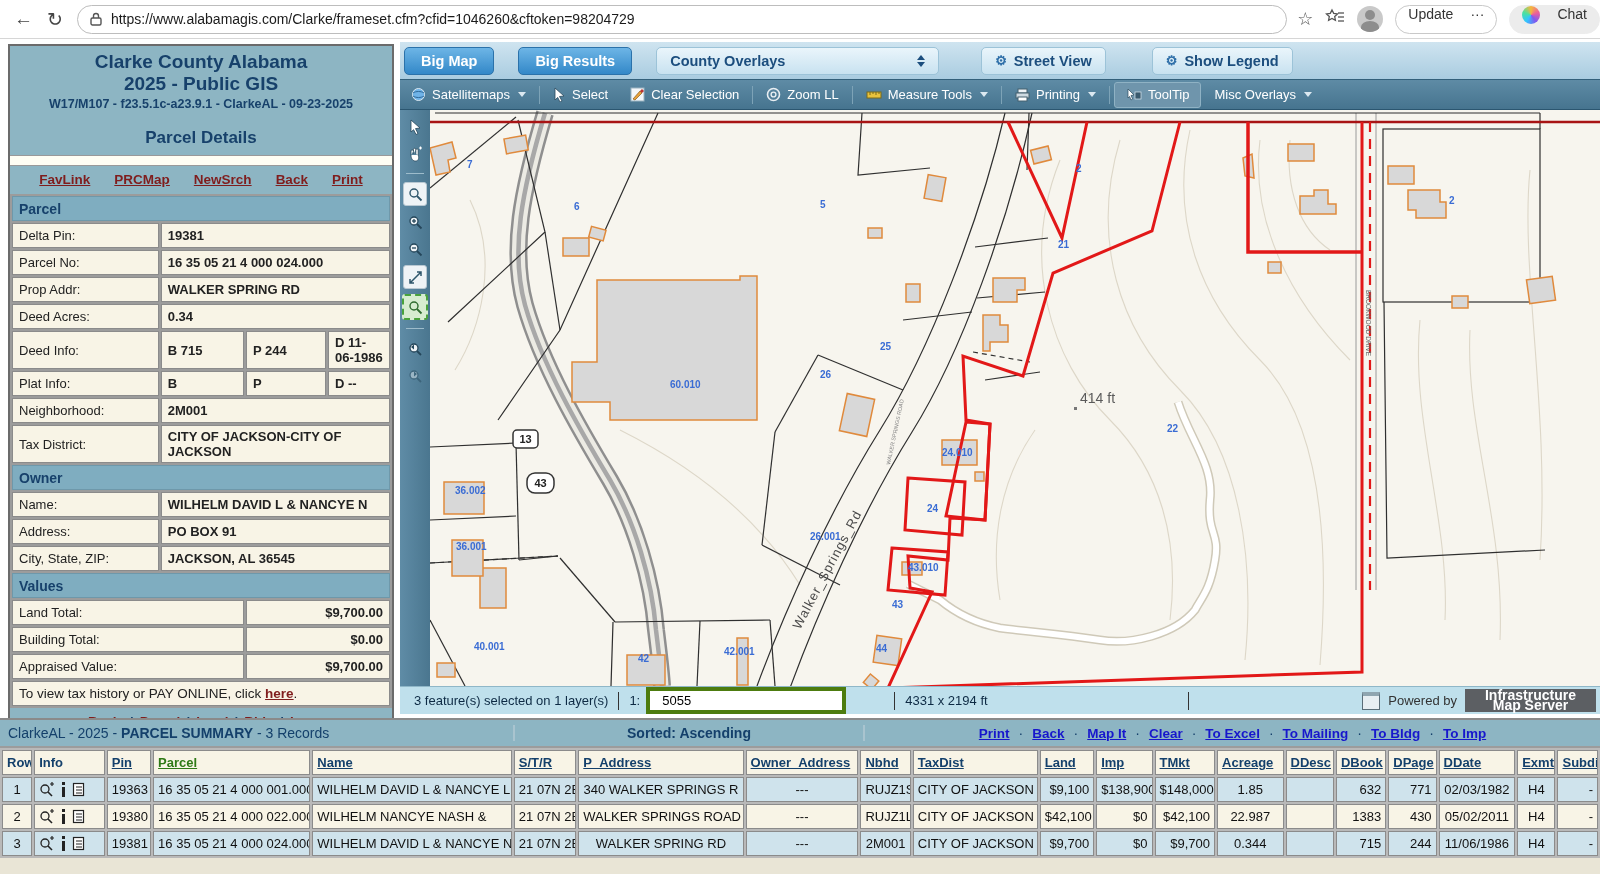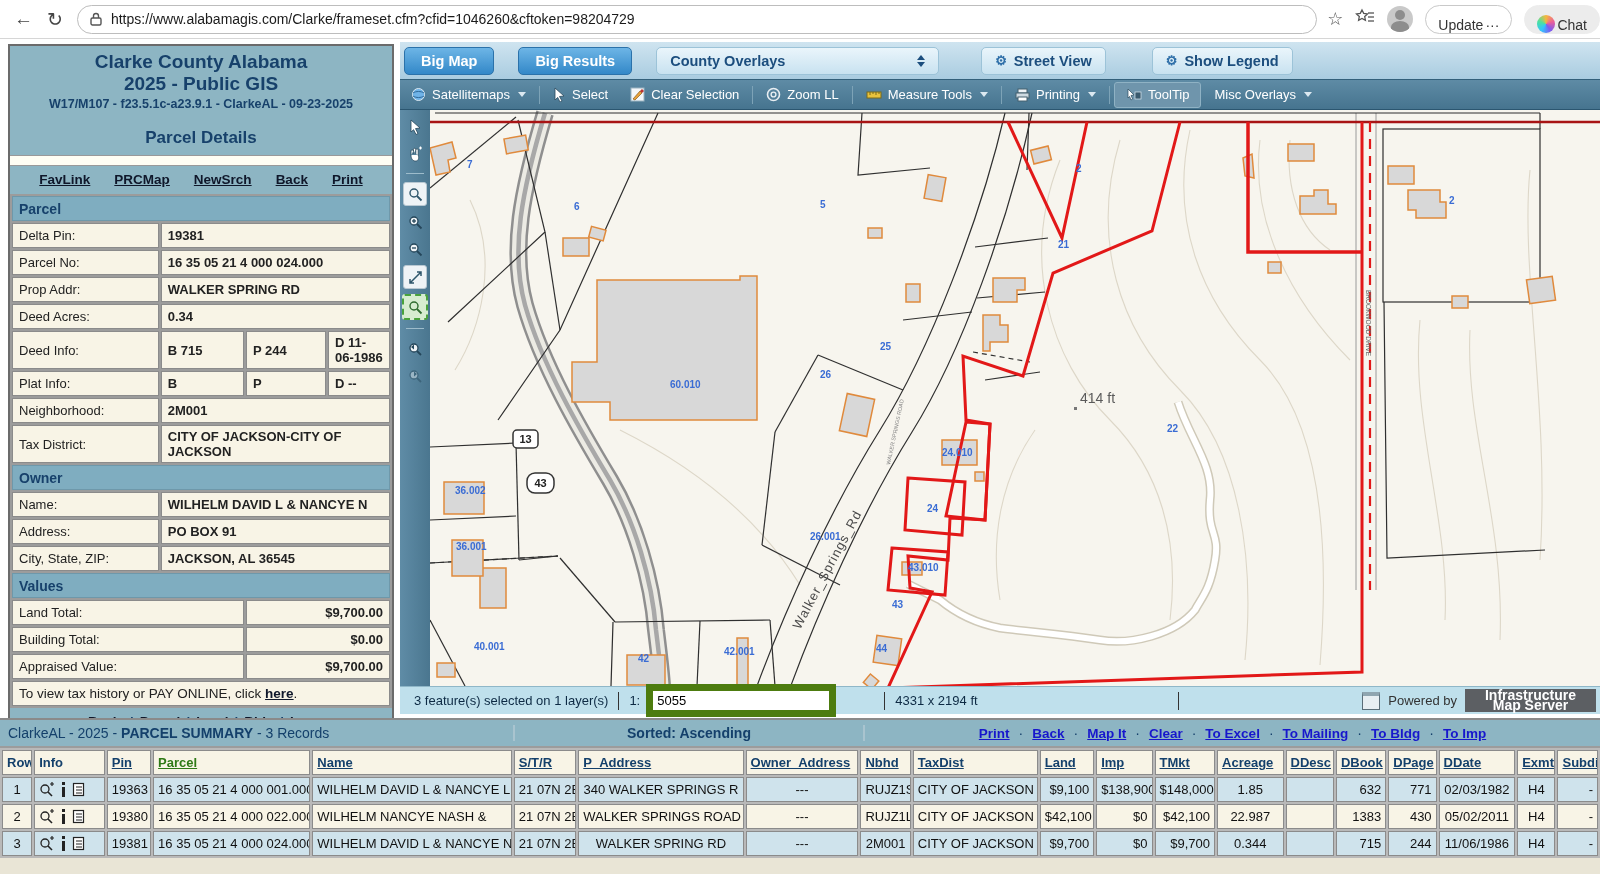--- a/index.html
+++ b/index.html
@@ -9,33 +9,33 @@
   #browser{position:absolute;left:0;top:0;width:1600px;height:38px;background:#fff;border-bottom:1px solid #d6d6d6;display:flex;align-items:center;}
   .nav-glyph{font-size:19px;color:#444;margin-left:14px;cursor:pointer;}
   #urlbar{margin-left:14px;width:1215px;height:27px;border:1px solid #bdbdbd;border-radius:15px;display:flex;align-items:center;padding:0 12px;background:#fff;}
   #urlbar .lock{margin-right:9px;display:flex;}
   #urlbar .url{font-size:14px;color:#1b1b1b;white-space:nowrap;}
   .chrome-right{display:flex;align-items:center;margin-left:10px;gap:12px;}
   .star{font-size:18px;color:#555;}
   .avatar{width:26px;height:26px;border-radius:50%;background:#c9c9c9;position:relative;overflow:hidden;}
   .avatar::before{content:"";position:absolute;left:8px;top:4px;width:10px;height:10px;border-radius:50%;background:#8d8d8d;}
   .avatar::after{content:"";position:absolute;left:4px;top:15px;width:18px;height:12px;border-radius:50% 50% 0 0;background:#8d8d8d;}
-  .pill{border:1px solid #c9c9c9;border-radius:15px;height:27px;display:flex;align-items:flex-end;padding:0 12px;font-size:14px;color:#333;gap:2px;}
+  .pill{border:1px solid #c9c9c9;border-radius:15px;height:27px;display:flex;align-items:flex-start;padding:0 12px;font-size:14px;color:#333;gap:17px;}
   .pill.gray{background:#ececec;border-color:#ececec;}
   .copilot{width:18px;height:18px;border-radius:50%;background:conic-gradient(#f6b73c,#ec5f9a,#7f5af0,#32c5ff,#4be1a0,#f6b73c);}
 
   
   #sidebar{position:absolute;left:8px;top:44px;width:386px;background:#8db5c3;border:2px solid #6b6b6b;box-sizing:border-box;}
   #sb-head{padding:5px 4px 7px;text-align:center;color:#17416b;}
   #sb-head .l1,#sb-head .l2{font-size:19px;font-weight:bold;}
   #sb-head .l3{font-size:12.5px;font-weight:bold;margin-top:2px;}
   #sb-head .l4{font-size:17px;font-weight:bold;margin-top:17px;}
   .white-gap{height:9px;background:#fffef4;border-top:1px solid #9a9a9a;border-bottom:1px solid #9a9a9a;}
   #sb-nav{display:flex;justify-content:center;gap:24px;padding:6px 0 7px;}
-  #sb-nav a,.blue-link{color:#0f172a;font-weight:bold;text-decoration:underline;font-size:13.5px;cursor:pointer;}
+  #sb-nav a,.blue-link{color:#7f1d1d;font-weight:bold;text-decoration:underline;font-size:13.5px;cursor:pointer;}
   .sb-table{border-collapse:separate;border-spacing:2px;width:100%;background:#9c9c9c;}
   .sb-table td{background:#f8f4e6;border:1px solid #8b8b8b;font-size:13px;color:#222;padding:3px 6px;height:17px;}
   .sb-table td.sec{background:#7fadc0;border:1px solid #6e98aa;color:#17416b;font-weight:bold;font-size:14px;}
   .sb-table td.val{font-weight:bold;}
   .sb-table td.money{font-weight:bold;text-align:right;}
   #sb-foot{display:flex;justify-content:center;gap:6px;padding:6px 0 7px;font-size:13.5px;}
   #sb-foot .sep{color:#17416b;font-weight:bold;}
 
   
   #rightpanel{position:absolute;left:400px;top:42px;width:1200px;height:672px;}
@@ -58,21 +58,21 @@
   #maparea{position:absolute;left:0;top:68px;width:1200px;height:576px;background:#f7f5ee;}
   #toolstrip{position:absolute;left:0;top:0;width:30px;height:576px;background:linear-gradient(90deg,#5f8ca6,#4a768f);display:flex;flex-direction:column;align-items:center;padding-top:6px;box-sizing:border-box;gap:5px;z-index:5;}
   .ts-btn{width:22px;height:22px;display:flex;align-items:center;justify-content:center;cursor:pointer;border-radius:3px;}
   .ts-chip{background:#eef3f6;border:1px solid #b8c8d2;}
   .ts-active{background:#d6ecd0;border:2px dashed #49a23c;}
   .ts-div{width:18px;height:1px;background:#9dbccb;margin:3px 0;}
   #mapsvg{position:absolute;left:30px;top:0;}
 
   #statusbar{position:absolute;left:0;top:644px;width:1200px;height:28px;background:#bfe0ec;border-top:1px solid #8fb7c8;display:flex;align-items:center;font-size:13px;color:#0d2a44;box-sizing:border-box;}
   #statusbar .vsep{width:1px;height:18px;background:#333;margin:0 10px;}
-  #scaleinput{width:168px;height:19px;border:7px solid #4d7c0f;font-size:13px;padding:0 4px;font-family:"Liberation Sans",sans-serif;}
+  #scaleinput{width:168px;height:19px;border:4px solid #4d7c0f;font-size:13px;padding:0 12px;font-family:"Liberation Sans",sans-serif;}
   .winicon{width:16px;height:13px;border:1px solid #5a6d78;background:#e7eef2;border-top:4px solid #8fa5b0;}
   #brandbadge{background:#5c5f63;color:#fff;font-size:14px;font-weight:bold;line-height:9.5px;padding:2px 20px;text-align:center;}
 
   
   #bottom{position:absolute;left:0;top:718px;width:1600px;height:156px;background:#e9e5d6;border-top:2px solid #8a8a8a;}
   #bt-title{display:flex;height:26px;background:#8db5c3;border-bottom:2px solid #9c9c9c;align-items:center;color:#14406b;font-size:14px;}
   #bt-title .cell1{width:505px;padding-left:8px;border-right:2px solid #a9c4cf;}
   #bt-title .cell2{width:348px;text-align:center;font-weight:bold;border-right:2px solid #a9c4cf;}
   #bt-title .cell3{flex:1;display:flex;justify-content:center;gap:9px;align-items:center;}
   #bt-title a{color:#1717cc;font-weight:bold;text-decoration:underline;font-size:13.5px;cursor:pointer;}

